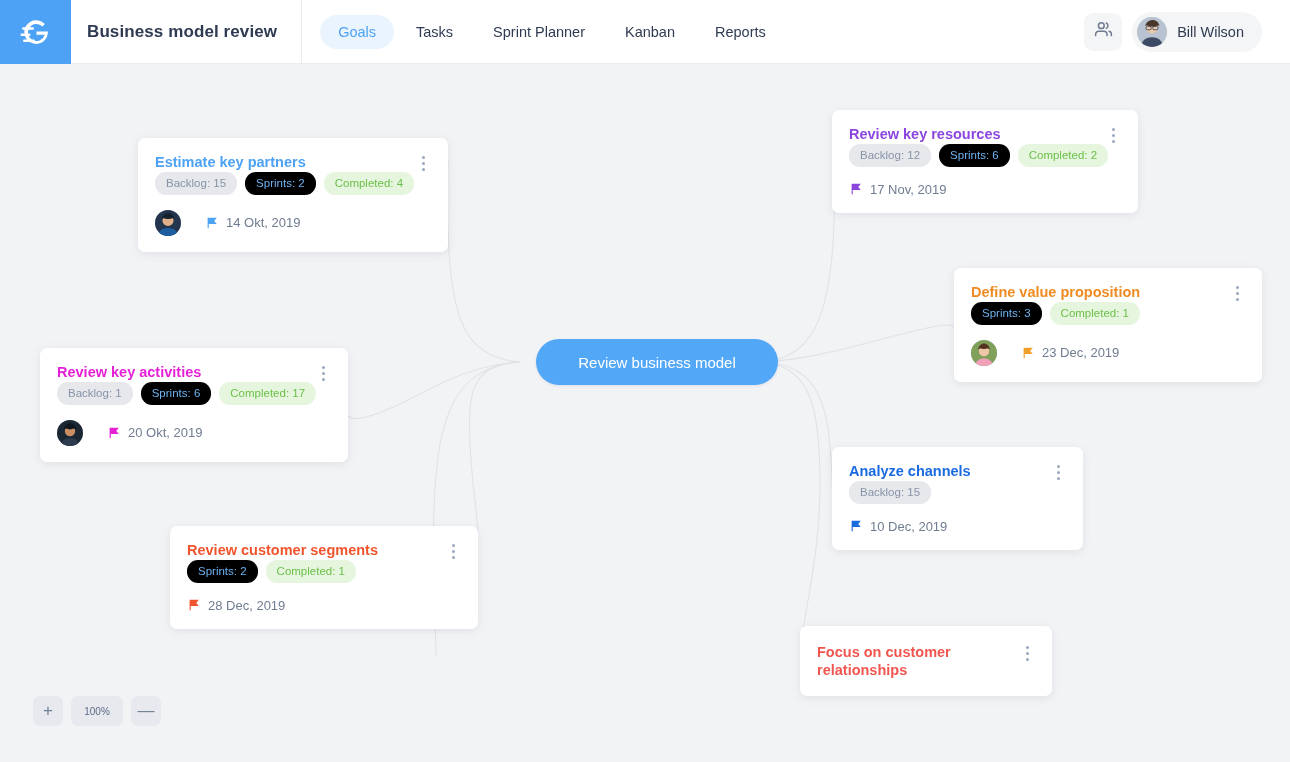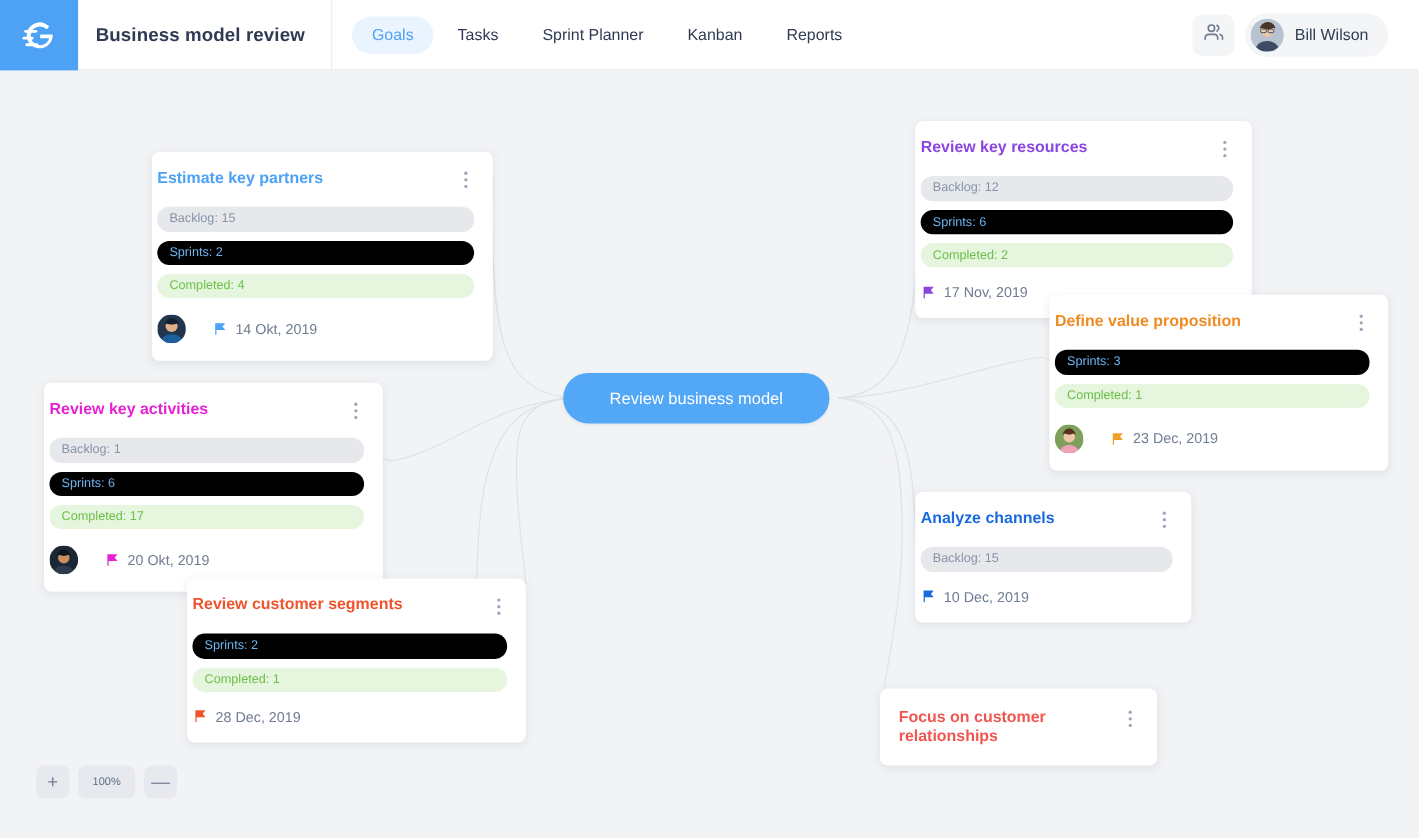--- a/index.html
+++ b/index.html
@@ -75,55 +75,55 @@
     position: absolute; top: 64px; left: 0;
     width: 1290px; height: 698px;
     background: #f2f3f5;
     overflow: hidden;
   }
   .edges { position: absolute; inset: 0; }
 
   
   .center-node {
     position: absolute;
-    left: 512px; top: 275px;
+    left: 536px; top: 275px;
     width: 242px; height: 46px;
     background: #52a7f7;
     border-radius: 23px;
     display: flex; align-items: center; justify-content: center;
     color: #ffffff; font-size: 15px;
     cursor: pointer; z-index: 6;
     box-shadow: 0 1px 3px rgba(60,90,140,.12);
   }
 
   
   .card {
     position: absolute;
     background: #ffffff;
     border-radius: 7px;
     box-shadow: 0 2px 9px rgba(90,105,130,.13);
-    padding: 15px 17px 16px 5px;
+    padding: 15px 17px 16px 17px;
     z-index: 8;
     cursor: pointer;
   }
   .card-head { display: flex; align-items: flex-start; }
   .card-title {
     font-size: 14.5px; font-weight: 700;
     line-height: 1.25; flex: 1 1 auto; padding-right: 14px;
   }
   .kebab {
     width: 16px; flex: 0 0 auto; display: flex;
     flex-direction: column; align-items: center; gap: 3px;
     padding-top: 3px; cursor: pointer;
   }
   .kebab i {
     width: 3px; height: 3px; border-radius: 50%;
     background: #9aa7bd; display: block;
   }
-  .badges { display: flex; gap: 8px; margin-top: 17px; flex-wrap: wrap; flex-direction: column; }
+  .badges { display: flex; gap: 8px; margin-top: 1px; flex-wrap: wrap; }
   .badge {
     font-size: 11.5px; border-radius: 11px;
     padding: 4px 11px; white-space: nowrap; line-height: 1.25;
   }
   .badge.backlog   { background: #e6e8ec; color: #8894a8; }
   .badge.sprints   { background: #000000; color: #6eb4f2; }
   .badge.completed { background: #e6f5de; color: #6cc04a; }
 
   .card-foot { display: flex; align-items: center; margin-top: 15px; }
   .card-foot .avatar { width: 26px; height: 26px; margin-right: 24px; }

